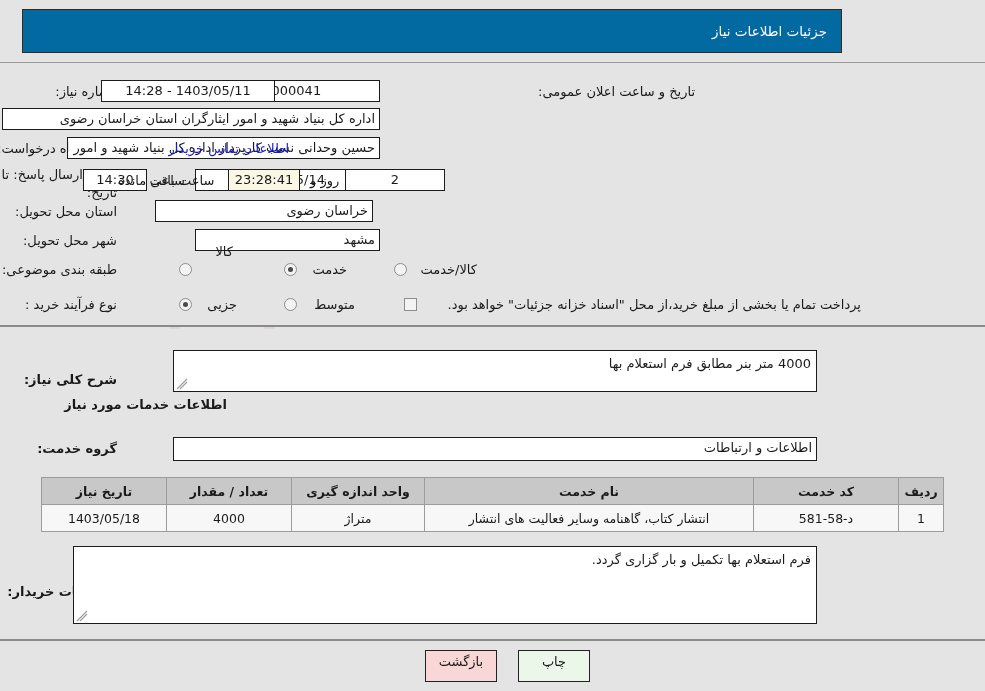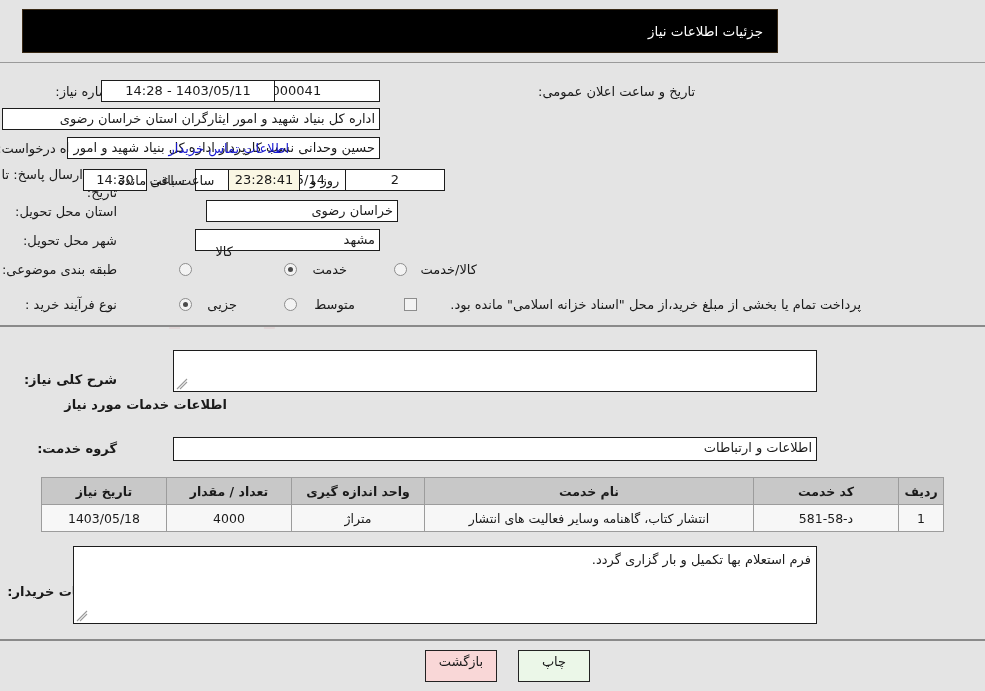--- a/index.html
+++ b/index.html
@@ -24,22 +24,22 @@
     width: 985px; height: 220px;
     pointer-events: none;
     z-index: 0;
     opacity: .30;
   }
 
   
   .title-bar {
     position: absolute;
     left: 22px; top: 9px;
-    width: 756px; height: 44px;
-    background: #000000;
+    width: 820px; height: 44px;
+    background: #0369a1;
     border: 1px solid #3a2a16;
     box-sizing: border-box;
   }
   .title-bar .t {
     color: #ffffff;
     font-size: 13.5px;
     position: absolute;
     right: 14px;
     top: 13px;
     white-space: nowrap;
@@ -229,21 +229,21 @@
   <div class="box center" style="right:605px; top:169px; width:185px;">1403/05/14</div>
   <div class="lbl" style="right:800px; top:173px;">ساعت</div>
   <div class="box center" style="right:838px; top:169px; width:64px;">14:30</div>
 
   <div class="box center" style="left:345px; top:169px; width:100px;">2</div>
   <div class="lbl" style="left:310px; top:173px;">روز و</div>
   <div class="box center yellow" style="left:228px; top:169px; width:72px;">23:28:41</div>
   <div class="lbl" style="left:118px; top:173px;">ساعت باقی مانده</div>
 
   <div class="lbl rt" style="right:868px; top:204px;">استان محل تحویل:</div>
-  <div class="box right" style="right:587px; top:200px; width:192px;">خراسان رضوی</div>
+  <div class="box right" style="right:612px; top:200px; width:218px;">خراسان رضوی</div>
 
   <div class="lbl rt" style="right:868px; top:233px;">شهر محل تحویل:</div>
   <div class="box right" style="right:605px; top:229px; width:185px;">مشهد</div>
 
   <div class="lbl rt" style="right:868px; top:262px;">طبقه بندی موضوعی:</div>
 
   <div class="radio" style="right:793px; top:263px;"></div>
   <div class="lbl" style="right:752px; top:244px;">کالا</div>
 
   <div class="radio on" style="right:688px; top:263px;"></div>
@@ -254,26 +254,27 @@
 
   <div class="lbl rt" style="right:868px; top:297px;">نوع فرآیند خرید :</div>
 
   <div class="radio on" style="right:793px; top:298px;"></div>
   <div class="lbl" style="right:748px; top:297px;">جزیی</div>
 
   <div class="radio" style="right:688px; top:298px;"></div>
   <div class="lbl" style="right:630px; top:297px;">متوسط</div>
 
   <div class="chk" style="right:568px; top:298px;"></div>
-  <div class="lbl" style="right:124px; top:297px;">پرداخت تمام یا بخشی از مبلغ خرید،از محل "اسناد خزانه اسلامی" مانده بود.</div>
+  <div class="lbl" style="right:124px; top:297px;">پرداخت تمام یا بخشی از مبلغ خرید،از محل "اسناد خزانه جزئیات" خواهد بود.</div>
 
   <div class="panel panel-mid"></div>
 
   <div class="lbl bold rt" style="right:868px; top:372px;">شرح کلی نیاز:</div>
   <div class="ta" style="right:168px; left:173px; top:350px; height:42px;">
+    <span>4000 متر بنر مطابق فرم استعلام بها</span>
     <svg class="grip" viewBox="0 0 12 12">
         <path d="M1 11 L11 1 M4 11 L11 4" stroke="#9a9a9a" stroke-width="1.1" fill="none"></path>
       </svg>
   </div>
 
   <div class="lbl bold rt" style="right:758px; top:397px;">اطلاعات خدمات مورد نیاز</div>
 
   <div class="lbl bold rt" style="right:868px; top:441px;">گروه خدمت:</div>
   <div class="box right" style="right:168px; left:173px; top:437px; height:24px;">اطلاعات و ارتباطات</div>
 

